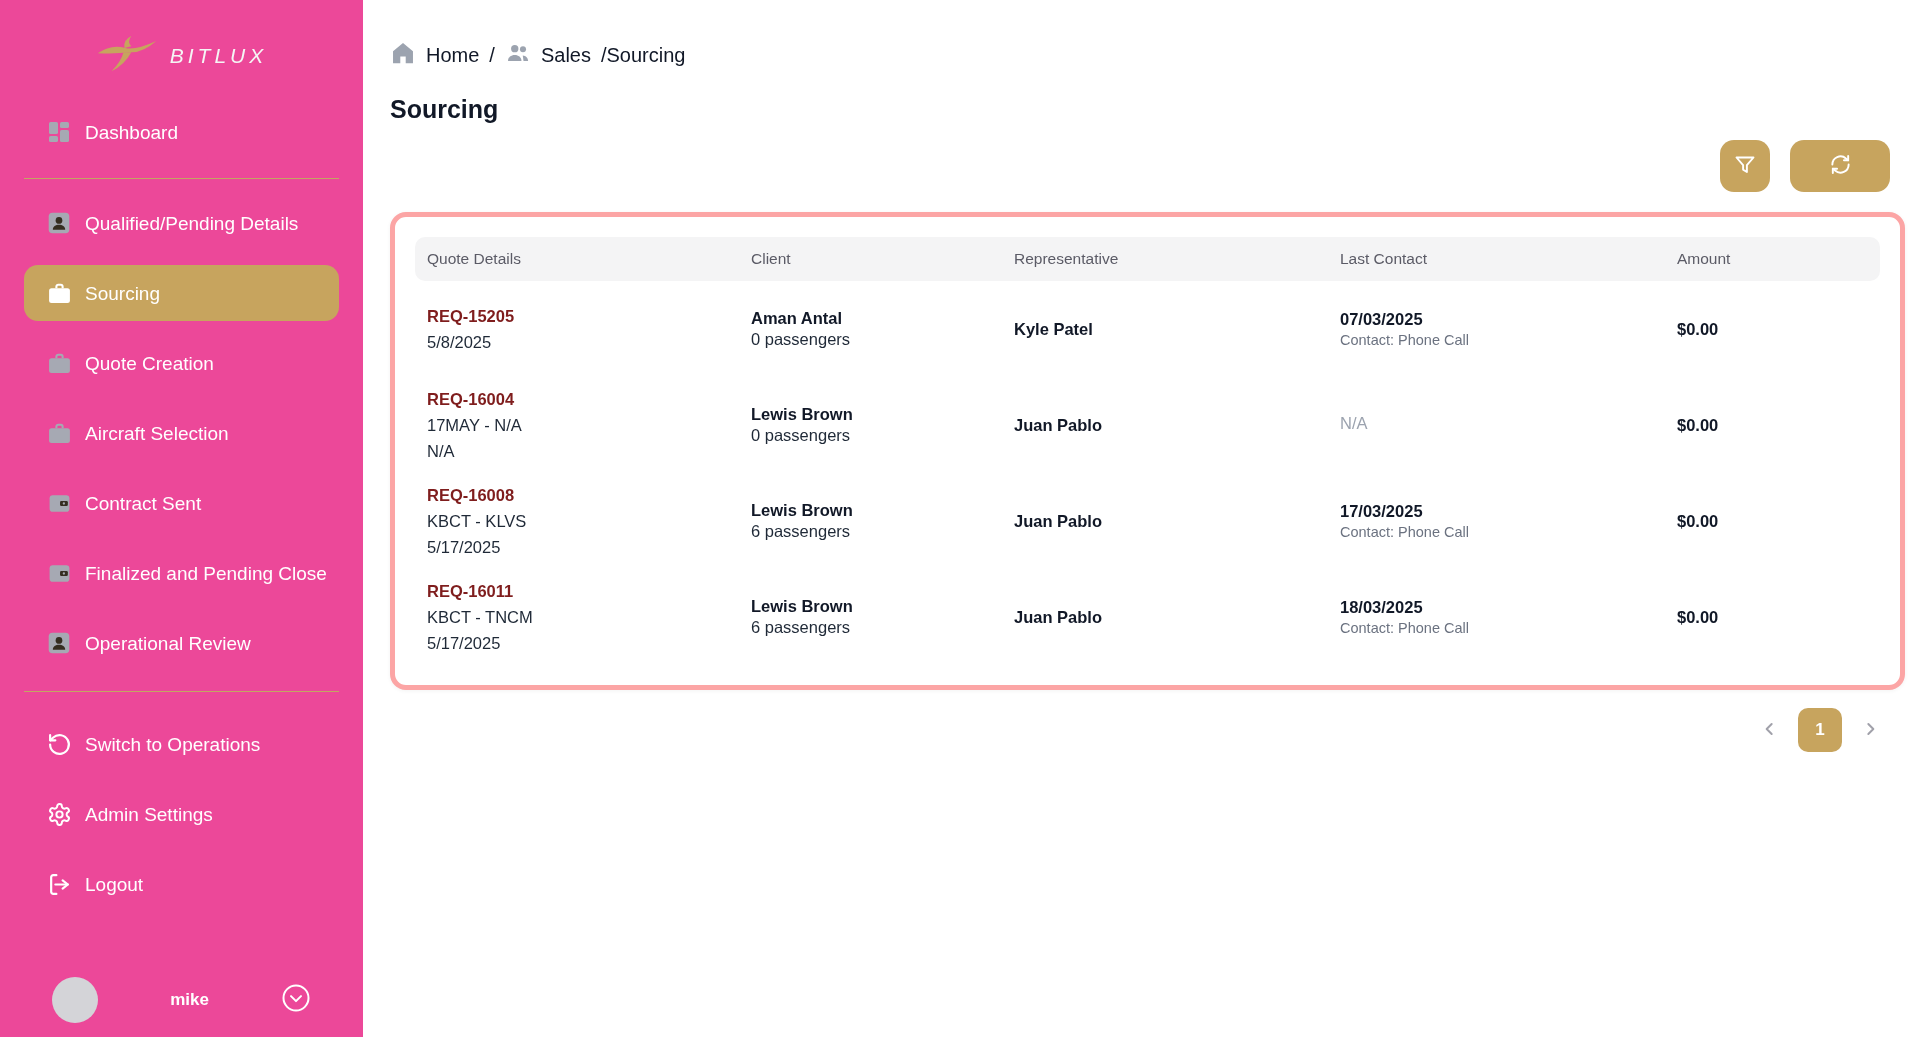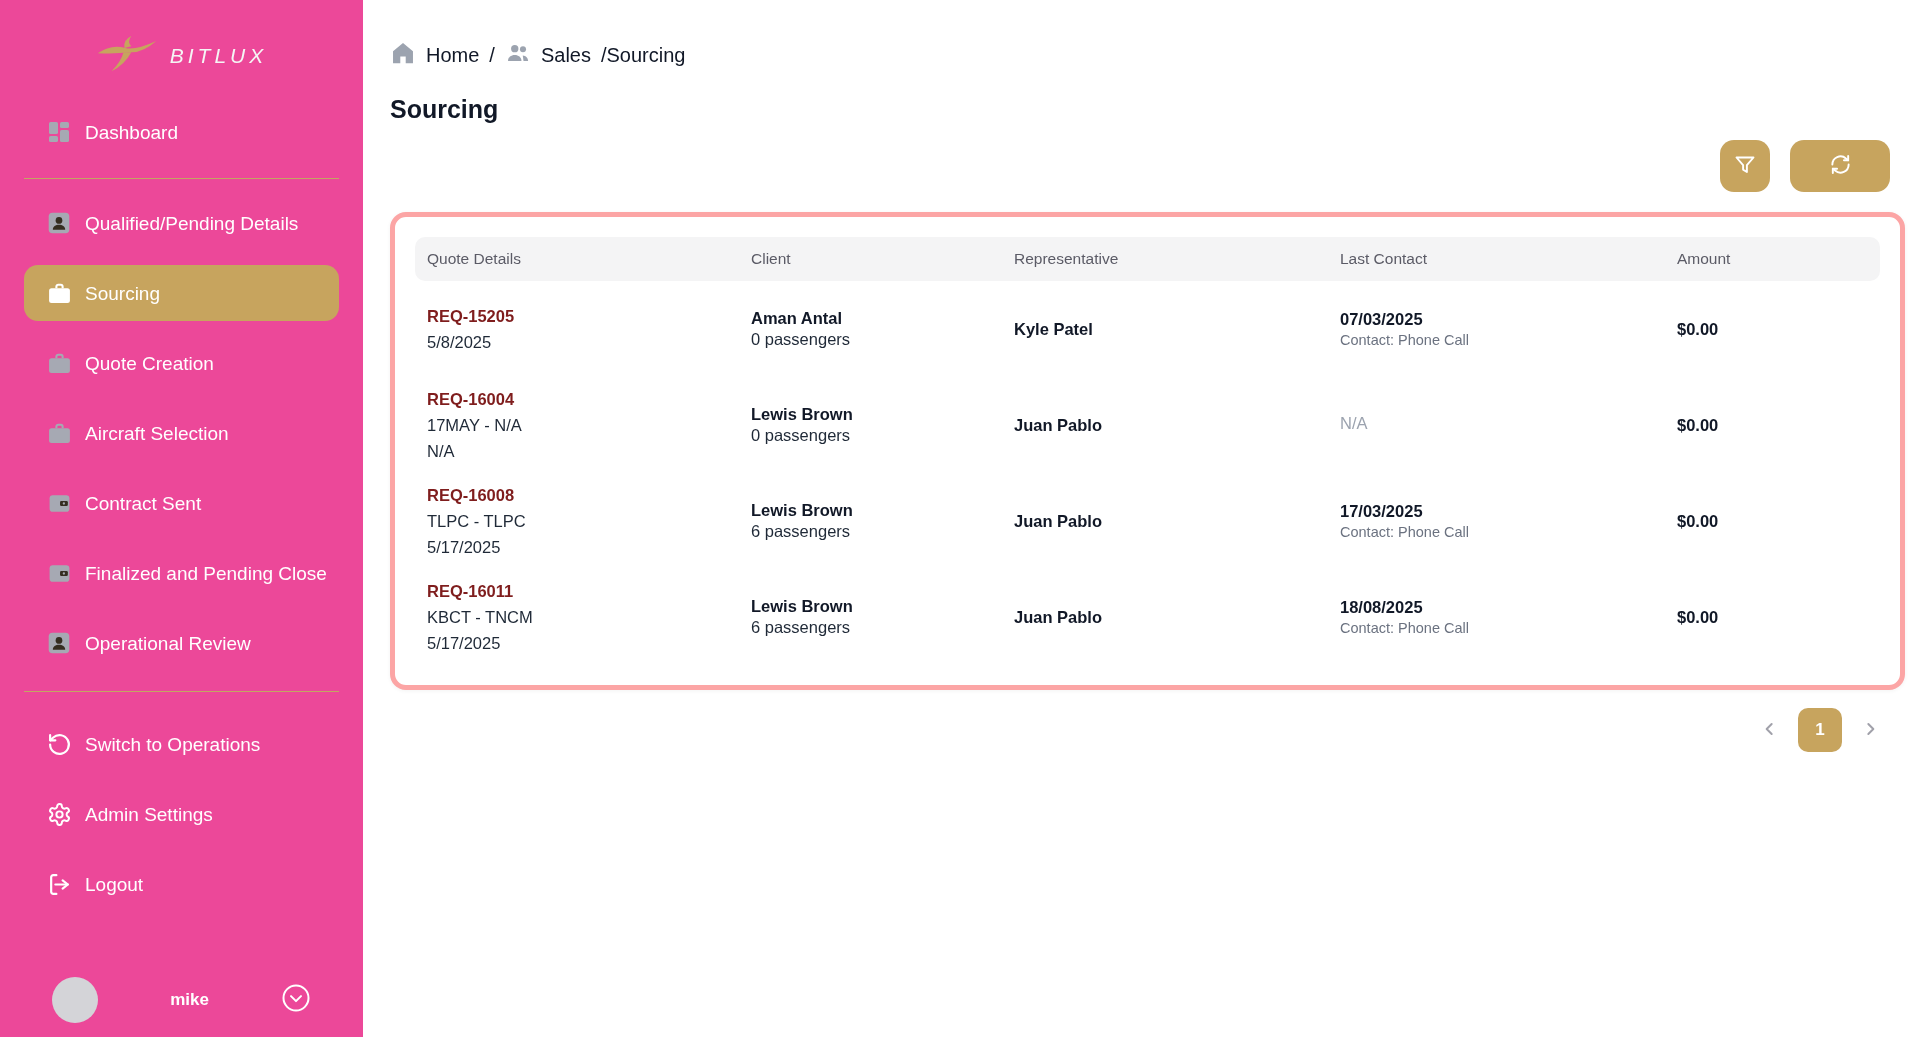--- a/index.html
+++ b/index.html
@@ -328,21 +328,21 @@
         <div class="lc-method"></div>
       </div>
       <div>
         <span class="amount">$0.00</span>
       </div>
     </div>
 
     <div class="t-row">
       <div class="quote-cell">
         <a class="quote-link">REQ-16008</a>
-        <div>TLPC - TLPC</div>
+        <div>KBCT - KLVS</div>
         <div>5/17/2025</div>
       </div>
       <div>
         <div class="client-name">Lewis Brown</div>
         <div class="client-sub">6 passengers</div>
       </div>
       <div>
         <div class="rep-name">Juan Pablo</div>
       </div>
       <div>
@@ -361,21 +361,21 @@
         <div>5/17/2025</div>
       </div>
       <div>
         <div class="client-name">Lewis Brown</div>
         <div class="client-sub">6 passengers</div>
       </div>
       <div>
         <div class="rep-name">Juan Pablo</div>
       </div>
       <div>
-        <div class="lc-date">18/08/2025</div>
+        <div class="lc-date">18/03/2025</div>
         <div class="lc-method">Contact: Phone Call</div>
       </div>
       <div>
         <span class="amount">$0.00</span>
       </div>
     </div>
   </section>
 
   <div class="pagination">
     <button class="page-chevron">

